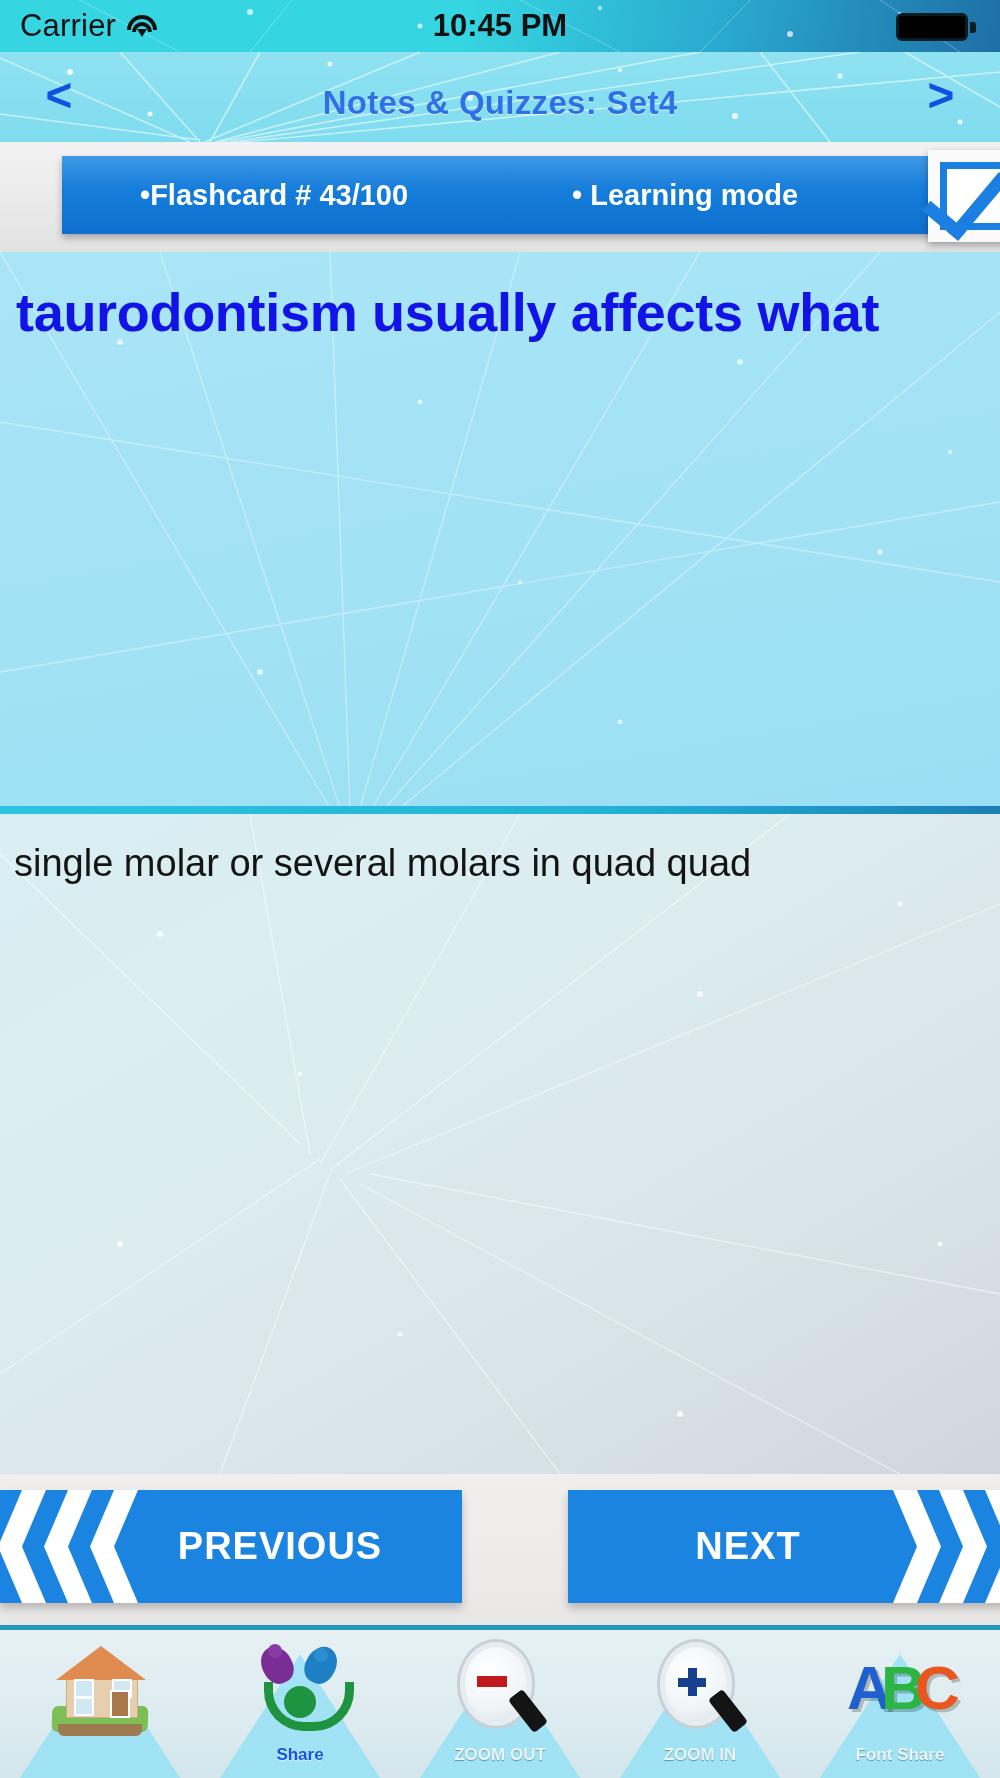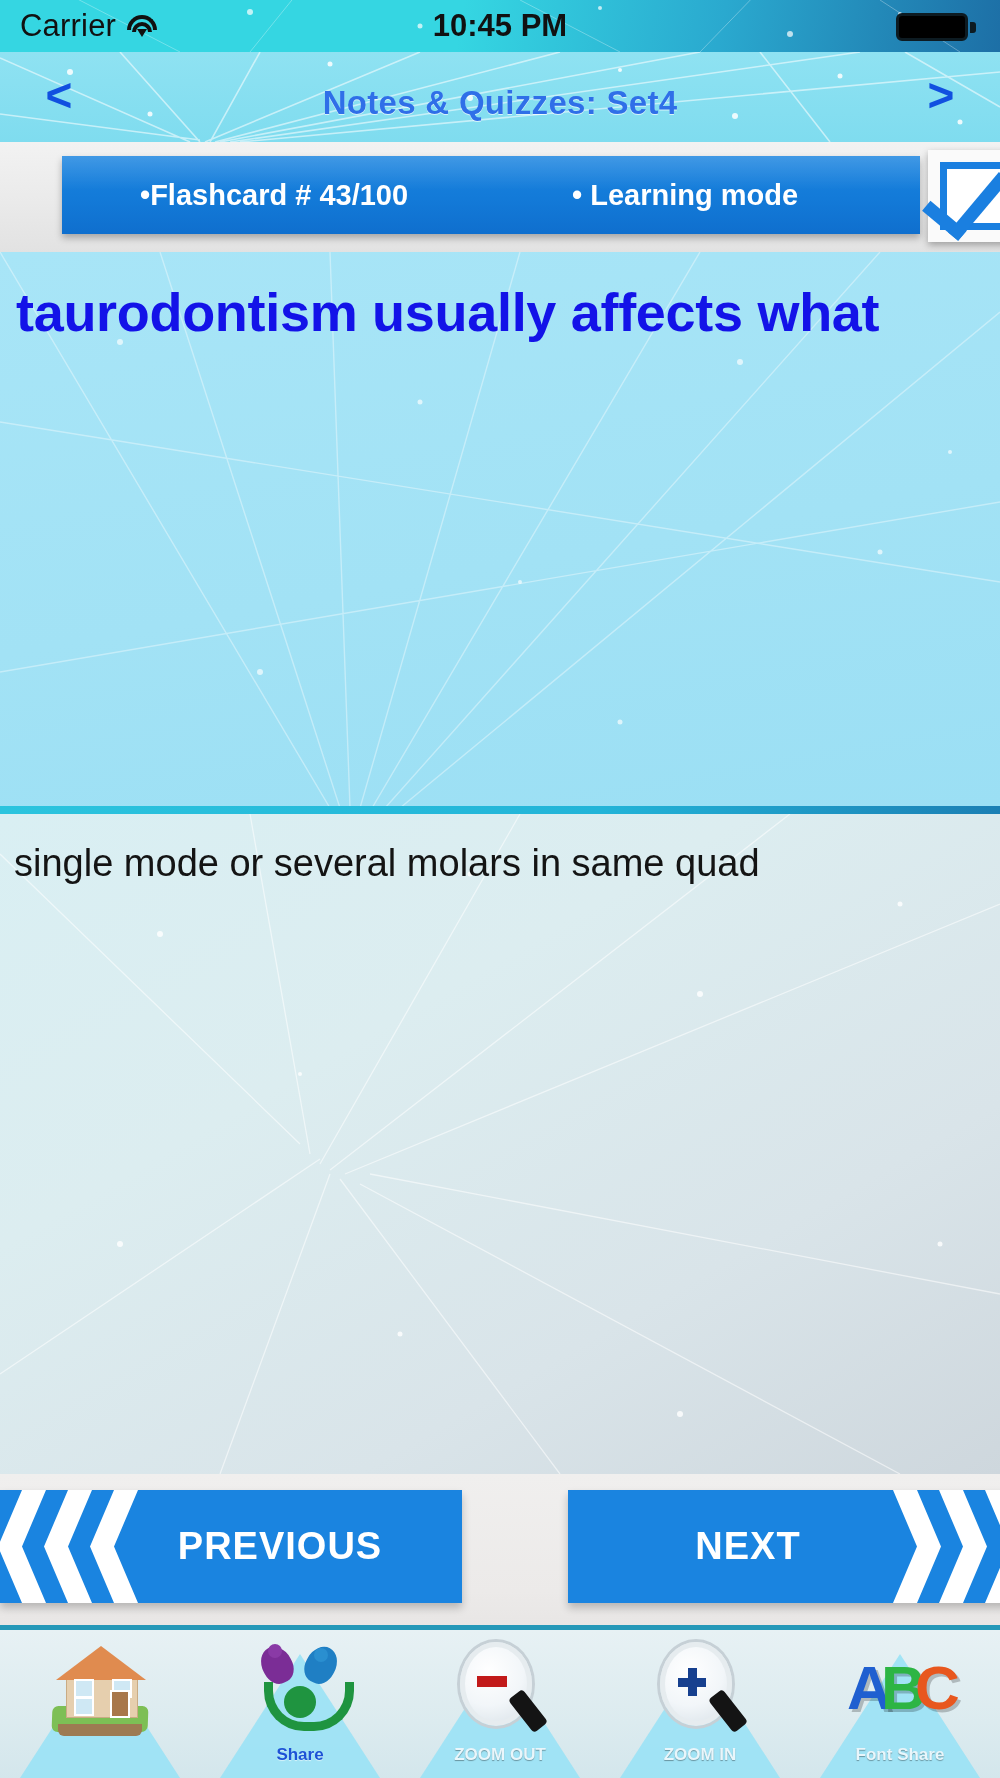--- a/index.html
+++ b/index.html
@@ -54,20 +54,21 @@
   
   .infobar{
     position:absolute;left:0;top:142px;width:1000px;height:110px;
     background:linear-gradient(180deg,#f2f2f2 0%,#eaeaea 55%,#e2e2e2 100%);
     overflow:hidden;
   }
   .infobar .band{
     position:absolute;left:62px;top:14px;width:858px;height:78px;
     background:linear-gradient(180deg,#1a84e0 0%,#137ad8 55%,#0f6fce 100%);
     box-shadow:0 4px 7px rgba(0,0,0,.28);
+    padding-left:32px;
   }
   .infobar .band .gloss{position:absolute;left:0;top:0;width:100%;height:34px;background:linear-gradient(180deg,rgba(255,255,255,.17),rgba(255,255,255,0));}
   .info-item{
     position:absolute;top:0;height:78px;line-height:78px;color:#fff;font-weight:bold;
     font-size:29px;white-space:nowrap;
   }
   .info-item.one{left:78px;}
   .info-item.two{left:510px;}
   .checkbox{
     position:absolute;left:928px;top:8px;width:92px;height:92px;
@@ -308,21 +309,21 @@
           <circle cx="700" cy="180" r="3"></circle>
             <circle cx="900" cy="90" r="2.5"></circle>
           <circle cx="120" cy="430" r="3"></circle>
             <circle cx="400" cy="520" r="2.5"></circle>
           <circle cx="680" cy="600" r="3"></circle>
             <circle cx="940" cy="430" r="2.5"></circle>
           <circle cx="300" cy="260" r="2"></circle>
         </g>
       </svg>
     </div>
-    <div class="atext">single mode or several molars in same quad</div>
+    <div class="atext">single molar or several molars in quad quad</div>
   </div>
 
   <div class="navbtns">
     <div class="chev-btn prev">
       <div class="plate"></div>
       <div class="chev" style="left:0;">
         <svg width="140" height="113" viewBox="0 0 140 113">
           <g fill="#ffffff">
             <path d="M46 0 L22 56.5 L46 113 L22 113 L-2 56.5 L22 0 Z"></path>
             <path d="M92 0 L68 56.5 L92 113 L68 113 L44 56.5 L68 0 Z"></path>

